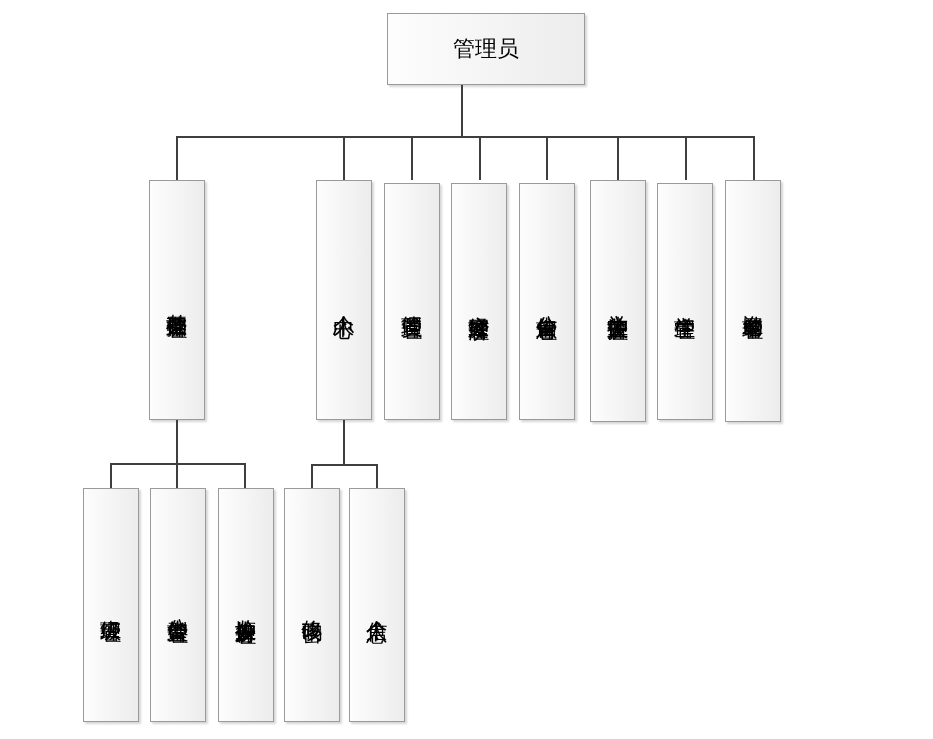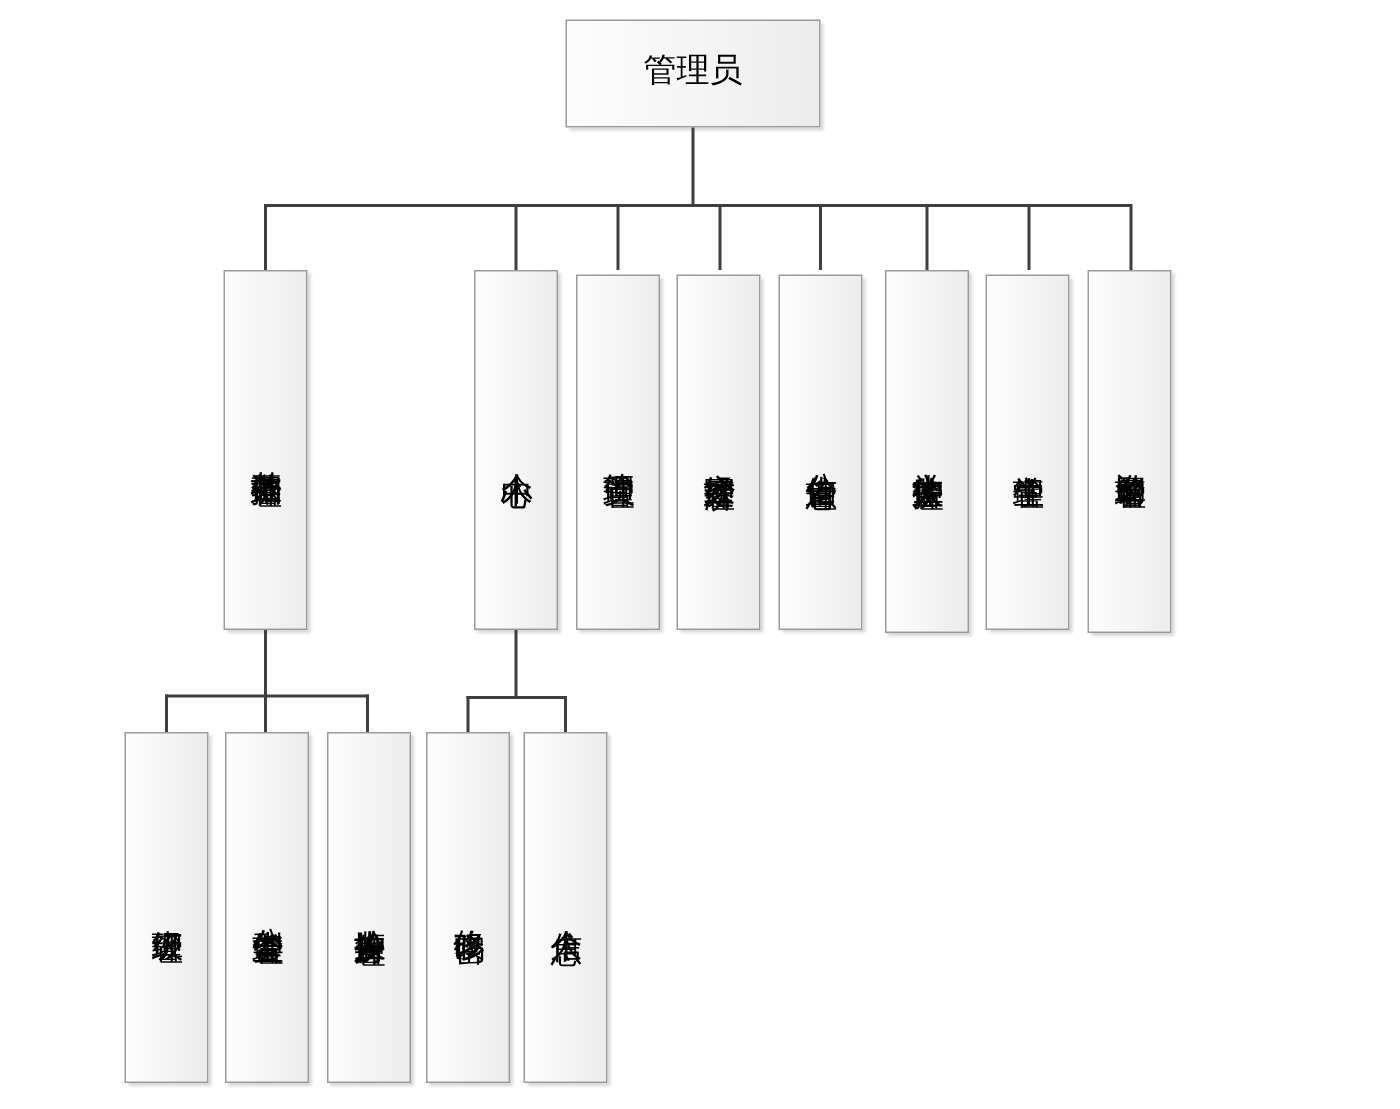--- a/index.html
+++ b/index.html
@@ -55,21 +55,21 @@
     background: #3f3f3f;
   }
   .line.v { width: 2px; }
   .line.h { height: 2px; }
 </style>
 </head>
 <body>
 
 <div id="canvas">
 
-  <div class="node horizontal" style="left:377px; top:13px; width:170px; height:72px;font-family:Liberation Mono, monospace;">
+  <div class="node horizontal" style="left:387px; top:13px; width:198px; height:72px;">
     <span class="label">管理员</span>
   </div>
 
   <div class="line v" style="left:461px; top:85px; height:52px;"></div>
 
   <div class="line h" style="left:176px; top:136px; width:578px;"></div>
 
   <div class="line v" style="left:176px; top:136px; height:44px;"></div>
   <div class="line v" style="left:343px; top:136px; height:44px;"></div>
   <div class="line v" style="left:411px; top:136px; height:44px;"></div>

